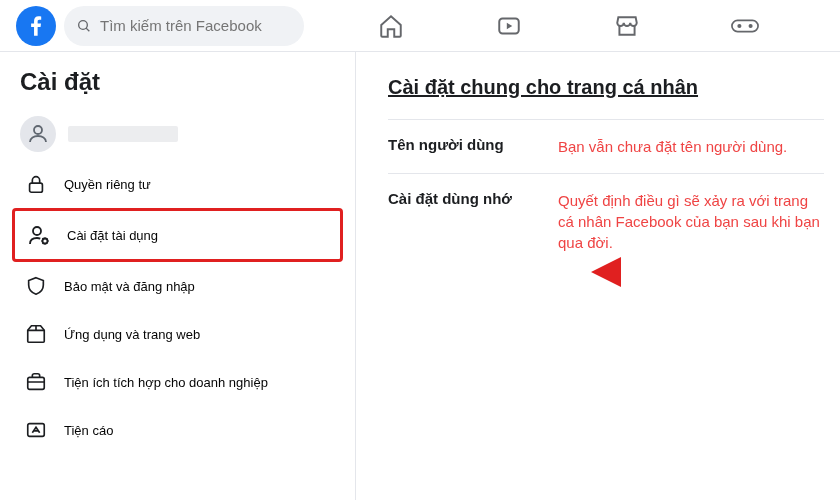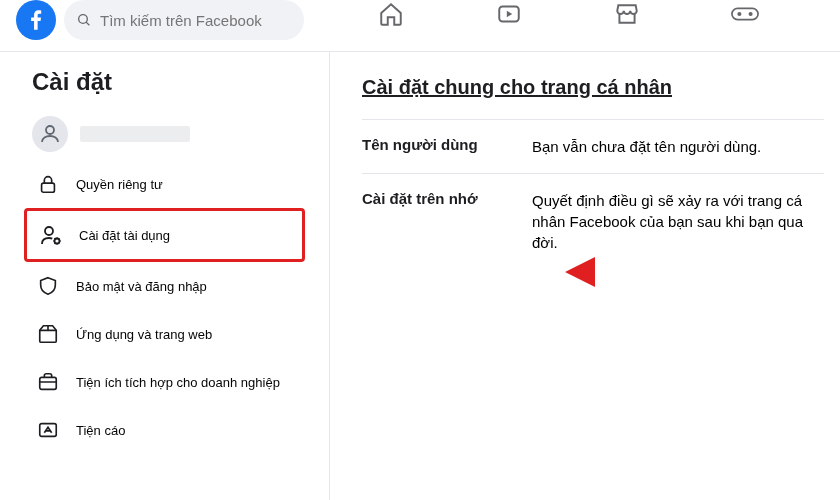--- a/index.html
+++ b/index.html
@@ -1,36 +1,36 @@
 <!DOCTYPE html>
 <html><head>
 <meta charset="utf-8">
 <style>
 * { box-sizing: border-box; margin: 0; padding: 0; }
 body { font-family: -apple-system, BlinkMacSystemFont, "Segoe UI", Helvetica, Arial, sans-serif; background: #fff; width: 840px; height: 500px; overflow: hidden; color: #1c1e21; }
-.topbar { height: 52px; display: flex; padding: 0 16px; border-bottom: 1px solid #e4e6eb; gap: 8px; }
+.topbar { height: 52px; display: flex; align-items: center; padding: 0 16px; border-bottom: 1px solid #e4e6eb; gap: 8px; }
 .logo { width: 40px; height: 40px; border-radius: 50%; background: #1877f2; display: flex; align-items: center; justify-content: center; color: #fff; font-weight: 800; font-size: 26px; font-family: Arial; }
 .search { flex: 0 0 240px; height: 40px; background: #f0f2f5; border-radius: 50px; display: flex; align-items: center; padding: 0 12px; color: #65676b; gap: 8px; }
 .search input { border: none; background: transparent; outline: none; font-size: 15px; color: #65676b; width: 100%; }
 .topnav { flex: 1; display: flex; justify-content: center; gap: 90px; color: #65676b; }
 .topnav .navicon { width: 28px; height: 28px; display: flex; align-items: center; justify-content: center; cursor: pointer; }
 .body { display: flex; height: calc(500px - 52px); }
-.sidebar { width: 330px; padding: 12px 24px; border-right: 1px solid #e4e6eb; }
+.sidebar { width: 356px; padding: 12px 12px; border-right: 1px solid #e4e6eb; }
 .sidebar h1 { font-size: 24px; font-weight: 700; padding: 4px 8px 12px; }
 .sidebar-item { display: flex; align-items: center; gap: 12px; padding: 8px 8px; border-radius: 8px; cursor: pointer; font-size: 13px; color: #050505; }
 .sidebar-item .icon { width: 32px; height: 32px; display: flex; align-items: center; justify-content: center; color: #1c1e21; }
 .sidebar-item.profile .icon { width: 36px; height: 36px; background: #e4e6eb; border-radius: 50%; }
 .sidebar-item.profile .label { display: inline-block; background: #ecedef; width: 110px; height: 16px; border-radius: 2px; }
 .sidebar-item.highlighted { border: 3px solid #e02020; border-radius: 4px; }
 .main { flex: 1; padding: 24px 16px 16px 32px; position: relative; overflow: hidden; }
 .main h2 { font-size: 20px; font-weight: 700; margin-bottom: 20px; text-decoration: underline; }
 .row { display: flex; padding: 16px 0; border-top: 1px solid #e4e6eb; font-size: 15px; }
 .row:first-of-type { border-top: 1px solid #e4e6eb; }
 .row .key { width: 170px; font-weight: 600; color: #1c1e21; }
-.row .val { flex: 1; color: #000000; line-height: 1.4; }
+.row .val { flex: 1; color: #ef4444; line-height: 1.4; }
 .row .val .blank { display: inline-block; width: 100px; height: 18px; background: #ecedef; border-radius: 2px; }
 .arrow { position: absolute; left: 235px; top: 195px; pointer-events: none; }
 svg { display: block; }
 </style>
 </head>
 <body>
 
 <div class="topbar">
   <div class="logo">
     <svg width="26" height="26" viewBox="0 0 24 24" fill="#fff">
@@ -155,21 +155,21 @@
   <div class="main">
     <h2>Cài đặt chung cho trang cá nhân</h2>
 
 
     <div class="row">
       <div class="key">Tên người dùng</div>
       <div class="val">Bạn vẫn chưa đặt tên người dùng.</div>
     </div>
 
     <div class="row">
-      <div class="key">Cài đặt trên nhớ</div>
+      <div class="key">Cài đặt dùng nhớ</div>
       <div class="val">Quyết định điều gì sẽ xảy ra với trang cá nhân Facebook của bạn sau khi bạn qua đời.</div>
     </div>
 
     <div class="arrow">
       <svg width="90" height="50" viewBox="0 0 90 50">
           <path d="M90 25 L30 25 L30 10 L0 25 L30 40 L30 25" fill="#e02020"></path>
         </svg>
     </div>
   </div>
 </div>

